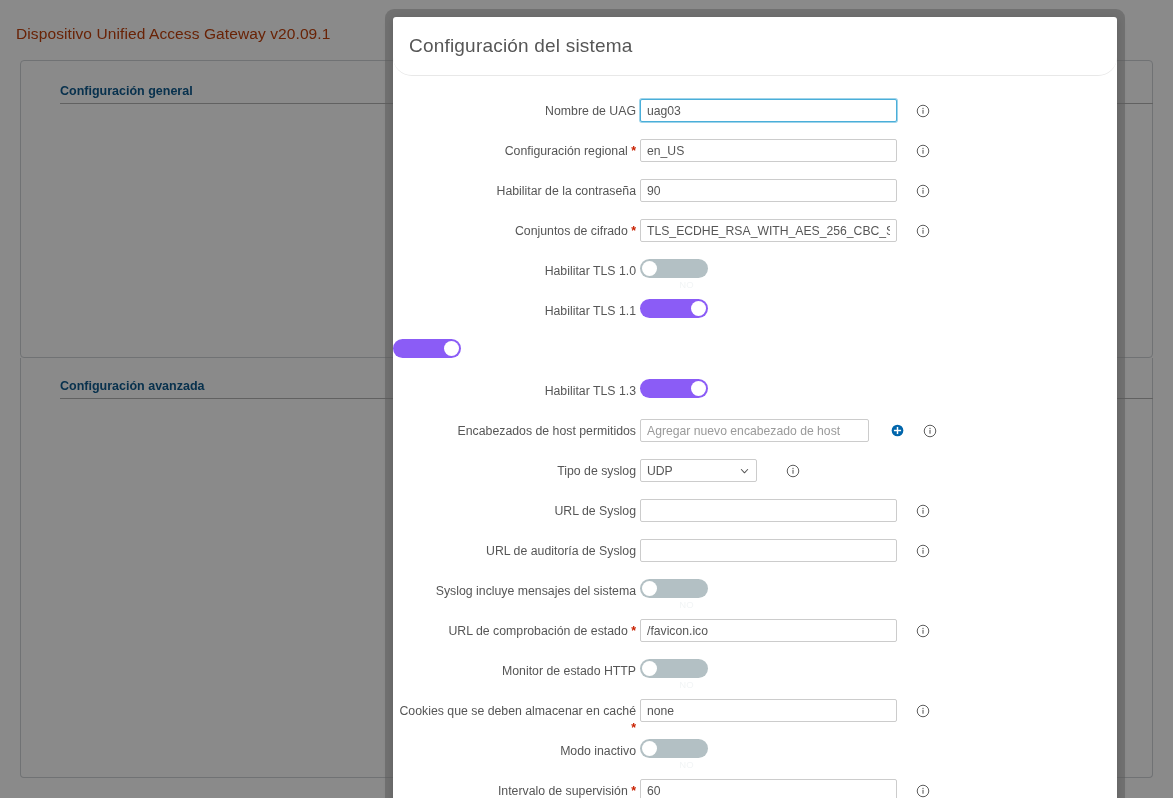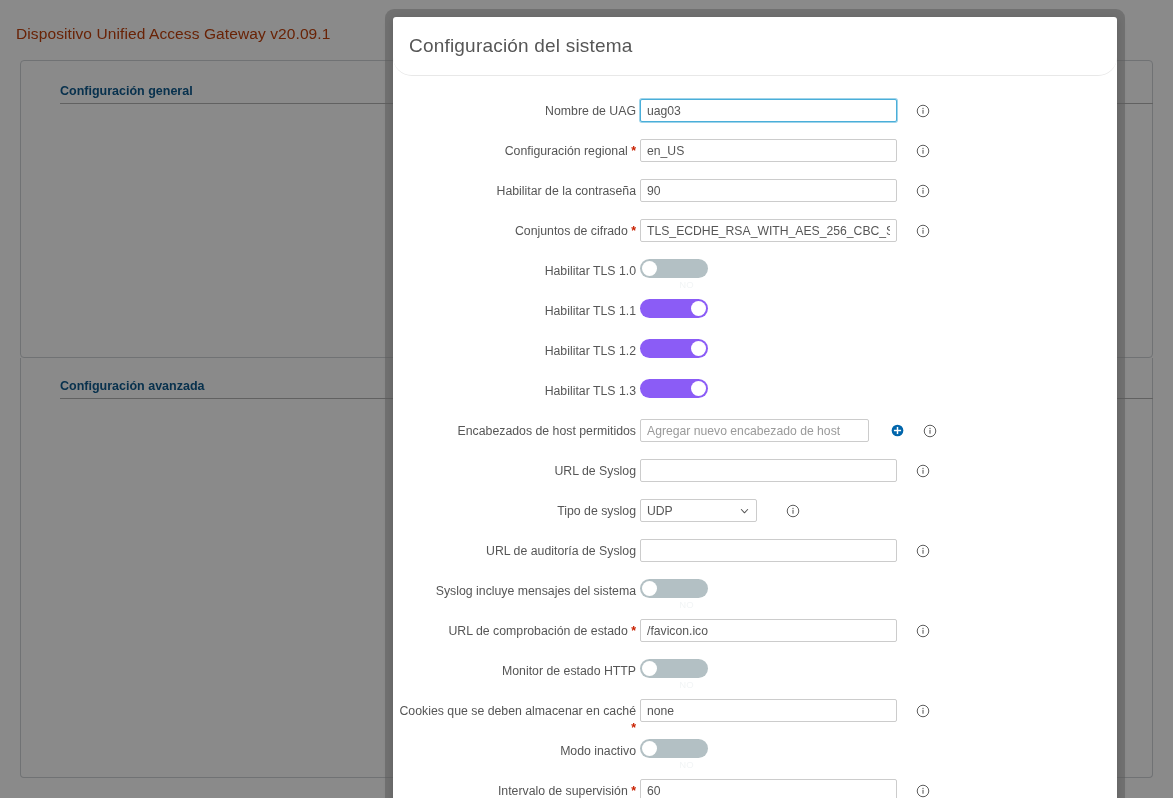--- a/index.html
+++ b/index.html
@@ -315,21 +315,20 @@
         <div class="form-row">
           <div class="form-label"><span>Habilitar TLS 1.1</span></div>
           <div class="field-area">
             <div class="toggle on">
               <span class="tlabel">SÍ</span>
               <span class="knob"></span>
             </div>
           </div>
         </div>
         <div class="form-row">
-          <div class="form-label"><span>Habilitar TLS 1.2</span></div>
           <div class="field-area">
             <div class="toggle on">
               <span class="tlabel">SÍ</span>
               <span class="knob"></span>
             </div>
           </div>
         </div>
         <div class="form-row">
           <div class="form-label"><span>Habilitar TLS 1.3</span></div>
           <div class="field-area">
@@ -349,44 +348,44 @@
               <rect x="3.6" y="7.1" width="8.8" height="1.8" fill="#ffffff"></rect>
             </svg>
             <svg viewBox="0 0 16 16" class="info-icon">
               <circle cx="8" cy="8" r="6.6" fill="none" stroke="#565656" stroke-width="1.1"></circle>
               <rect x="7.4" y="6.7" width="1.2" height="4.4" fill="#565656"></rect>
               <rect x="7.4" y="4.4" width="1.2" height="1.4" fill="#565656"></rect>
             </svg>
           </div>
         </div>
         <div class="form-row">
-          <div class="form-label"><span>URL de Syslog</span></div>
-          <div class="field-area">
-            <input type="text" class="txt" placeholder="" style="">
-            <svg viewBox="0 0 16 16" class="info-icon">
-              <circle cx="8" cy="8" r="6.6" fill="none" stroke="#565656" stroke-width="1.1"></circle>
-              <rect x="7.4" y="6.7" width="1.2" height="4.4" fill="#565656"></rect>
-              <rect x="7.4" y="4.4" width="1.2" height="1.4" fill="#565656"></rect>
-            </svg>
-          </div>
-        </div>
-        <div class="form-row">
           <div class="form-label"><span>Tipo de syslog</span></div>
           <div class="field-area">
             <span class="sel-wrap"><select class="sel"><option>UDP</option></select><svg viewBox="0 0 12 12" class="sel-chev">
                 <path d="M1.8 4 L6 8.4 L10.2 4" fill="none" stroke="#565656" stroke-width="1.4" stroke-linecap="round" stroke-linejoin="round"></path>
               </svg></span>
             <svg viewBox="0 0 16 16" class="info-icon far">
               <circle cx="8" cy="8" r="6.6" fill="none" stroke="#565656" stroke-width="1.1"></circle>
               <rect x="7.4" y="6.7" width="1.2" height="4.4" fill="#565656"></rect>
               <rect x="7.4" y="4.4" width="1.2" height="1.4" fill="#565656"></rect>
             </svg>
           </div>
         </div>
         <div class="form-row">
+          <div class="form-label"><span>URL de Syslog</span></div>
+          <div class="field-area">
+            <input type="text" class="txt" placeholder="" style="">
+            <svg viewBox="0 0 16 16" class="info-icon">
+              <circle cx="8" cy="8" r="6.6" fill="none" stroke="#565656" stroke-width="1.1"></circle>
+              <rect x="7.4" y="6.7" width="1.2" height="4.4" fill="#565656"></rect>
+              <rect x="7.4" y="4.4" width="1.2" height="1.4" fill="#565656"></rect>
+            </svg>
+          </div>
+        </div>
+        <div class="form-row">
           <div class="form-label"><span>URL de auditoría de Syslog</span></div>
           <div class="field-area">
             <input type="text" class="txt" placeholder="" style="">
             <svg viewBox="0 0 16 16" class="info-icon">
               <circle cx="8" cy="8" r="6.6" fill="none" stroke="#565656" stroke-width="1.1"></circle>
               <rect x="7.4" y="6.7" width="1.2" height="4.4" fill="#565656"></rect>
               <rect x="7.4" y="4.4" width="1.2" height="1.4" fill="#565656"></rect>
             </svg>
           </div>
         </div>

